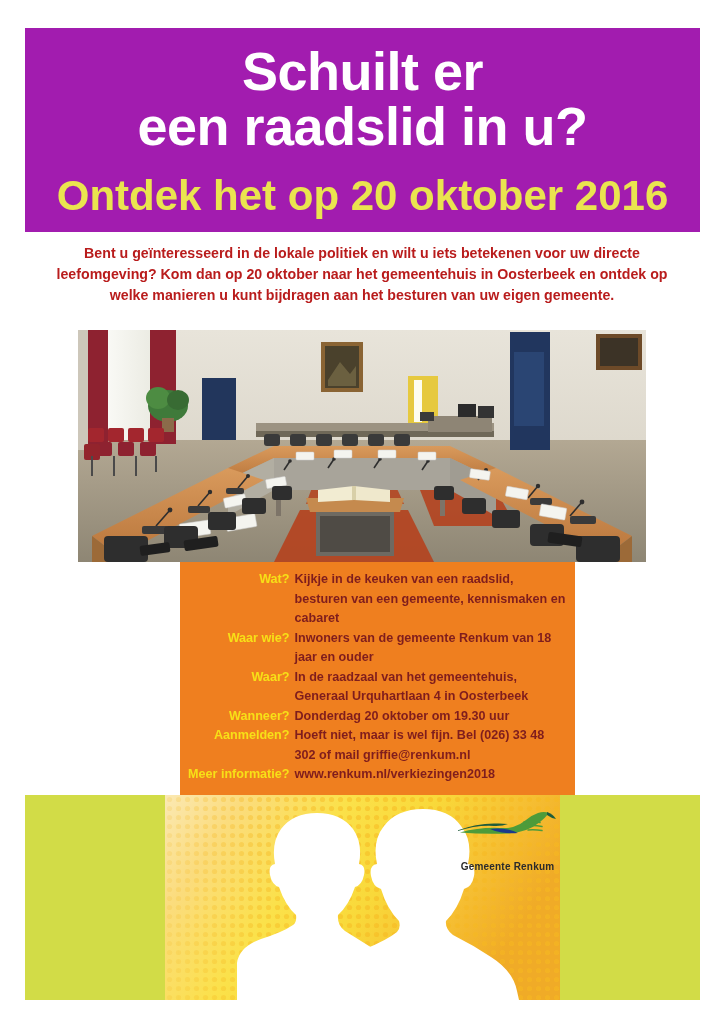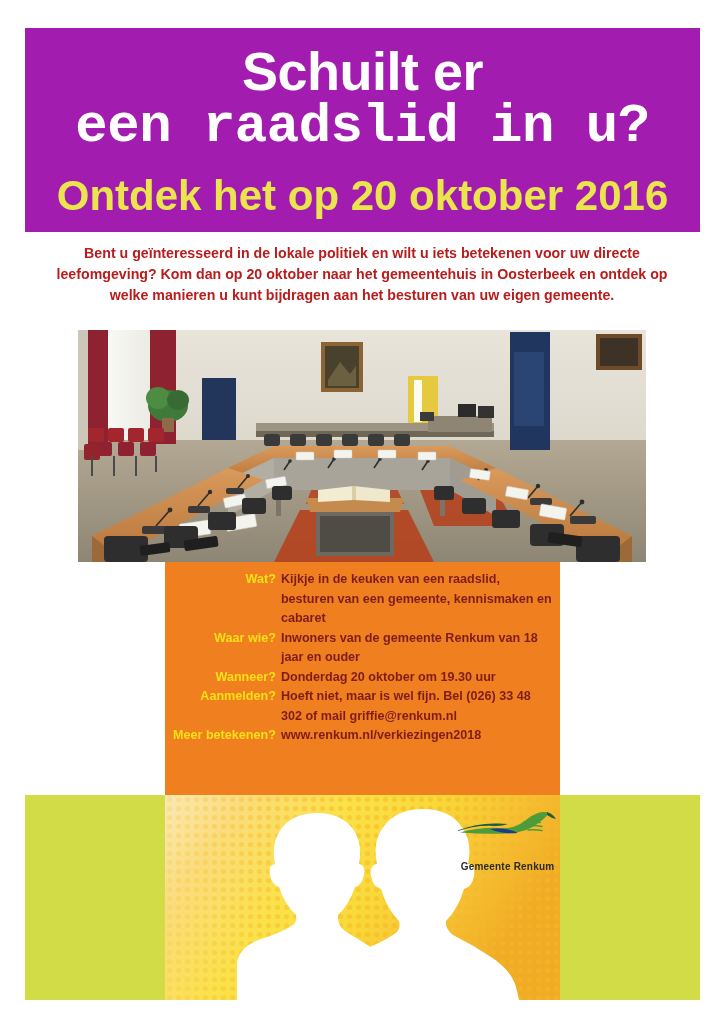--- a/index.html
+++ b/index.html
@@ -30,21 +30,21 @@
   .banner-title {
     color: #ffffff;
     font-size: 54px;
     font-weight: bold;
     line-height: 1.02;
     letter-spacing: -0.5px;
     margin: 0;
     padding-top: 4px;
     white-space: nowrap;
   }
-  .banner-title .line2 { display: block; font-family: Liberation Mono, monospace; }
+  .banner-title .line2 { display: block; }
   .banner-sub {
     color: #eae44f;
     font-size: 42px;
     font-weight: bold;
     line-height: 1.05;
     margin: 8px;
     padding-top: 12px;
     white-space: nowrap;
   }
 
@@ -69,21 +69,21 @@
     width: 568px;
     height: 232px;
     overflow: hidden;
     background: #8a7b68;
   }
   .photo svg { display: block; width: 100%; height: 100%; }
 
   
   .infoblock {
     position: absolute;
-    left: 165px;
+    left: 180px;
     top: 562px;
     width: 395px;
     height: 233px;
     background: #ef7f1f;
     box-sizing: border-box;
     padding: 8px 8px 2px 8px;
   }
   .info-table {
     width: 100%;
     border-collapse: collapse;
@@ -353,29 +353,33 @@
     <tbody>
       <tr>
         <td class="info-label">Wat?</td>
         <td class="info-value">Kijkje in de keuken van een raadslid, besturen van een gemeente, kennismaken en cabaret</td>
       </tr>
       <tr>
         <td class="info-label">Waar wie?</td>
         <td class="info-value">Inwoners van de gemeente Renkum van 18 jaar en ouder</td>
       </tr>
       <tr>
+        <td class="info-label">Waar?</td>
+        <td class="info-value">In de raadzaal van het gemeentehuis, Generaal Urquhartlaan 4 in Oosterbeek</td>
+      </tr>
+      <tr>
         <td class="info-label">Wanneer?</td>
         <td class="info-value">Donderdag 20 oktober om 19.30 uur</td>
       </tr>
       <tr>
         <td class="info-label">Aanmelden?</td>
         <td class="info-value">Hoeft niet, maar is wel fijn. Bel (026) 33 48 302 of mail griffie@renkum.nl</td>
       </tr>
       <tr>
-        <td class="info-label">Meer betekenen?</td>
+        <td class="info-label">Meer informatie?</td>
         <td class="info-value">www.renkum.nl/verkiezingen2018</td>
       </tr>
     </tbody>
   </table>
 </div>
 
 <div class="bottom-band">
   <div class="band-left"></div>
   <div class="band-right"></div>
 

